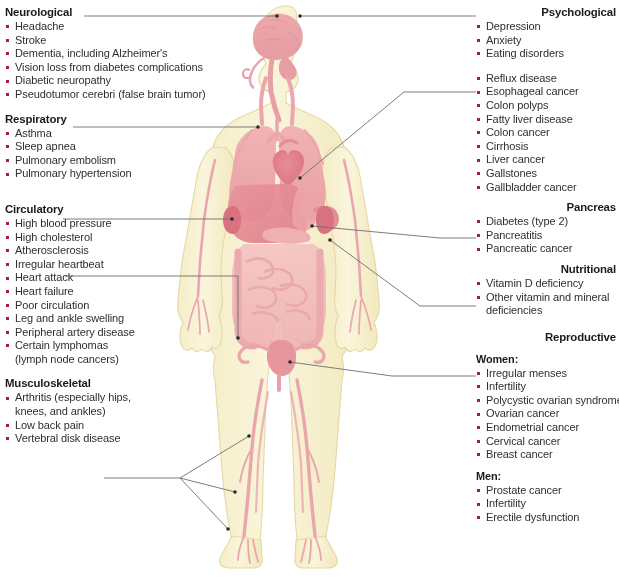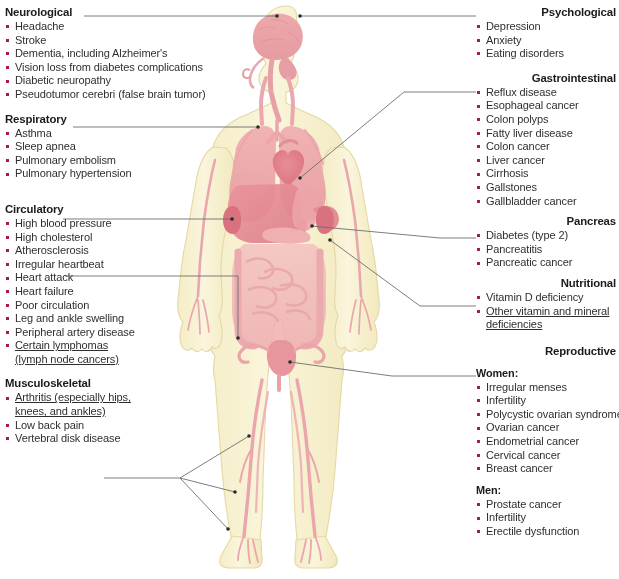--- a/index.html
+++ b/index.html
@@ -39,21 +39,21 @@
   }
   ul.items li{
     position:relative;
     font-size:11px;
     color:#2f2f2f;
     line-height:13.6px;
     padding-left:10px;
     letter-spacing:-0.1px;
     white-space:nowrap;
   }
-  ul.items li.wrap{white-space:normal;text-decoration:underline;}
+  ul.items li.wrap{white-space:normal;}
   ul.items li .bullet{
     position:absolute;
     left:1px;top:5.2px;
     width:3px;height:3px;
     background:#a81b47;
   }
   ul.items li .cont{display:block;padding-left:0;}
 
   .subhead{
     font-size:10.9px;
@@ -391,29 +391,28 @@
       <ul class="items">
         <li><span class="bullet"></span><span>Depression</span></li>
         <li><span class="bullet"></span><span>Anxiety</span></li>
         <li><span class="bullet"></span><span>Eating disorders</span></li>
       </ul>
     </div>
 
     <div class="gap-md"></div>
 
     <div class="group">
-      <div class="group-head">Gastrointestinal</div>
       <ul class="items">
         <li><span class="bullet"></span><span>Reflux disease</span></li>
         <li><span class="bullet"></span><span>Esophageal cancer</span></li>
         <li><span class="bullet"></span><span>Colon polyps</span></li>
         <li><span class="bullet"></span><span>Fatty liver disease</span></li>
         <li><span class="bullet"></span><span>Colon cancer</span></li>
+        <li><span class="bullet"></span><span>Cirrhosis</span></li>
         <li><span class="bullet"></span><span>Liver cancer</span></li>
-        <li><span class="bullet"></span><span>Cirrhosis</span></li>
         <li><span class="bullet"></span><span>Gallstones</span></li>
         <li><span class="bullet"></span><span>Gallbladder cancer</span></li>
       </ul>
     </div>
 
     <div class="gap-sm"></div>
 
     <div class="group">
       <div class="group-head">Pancreas</div>
       <ul class="items">

